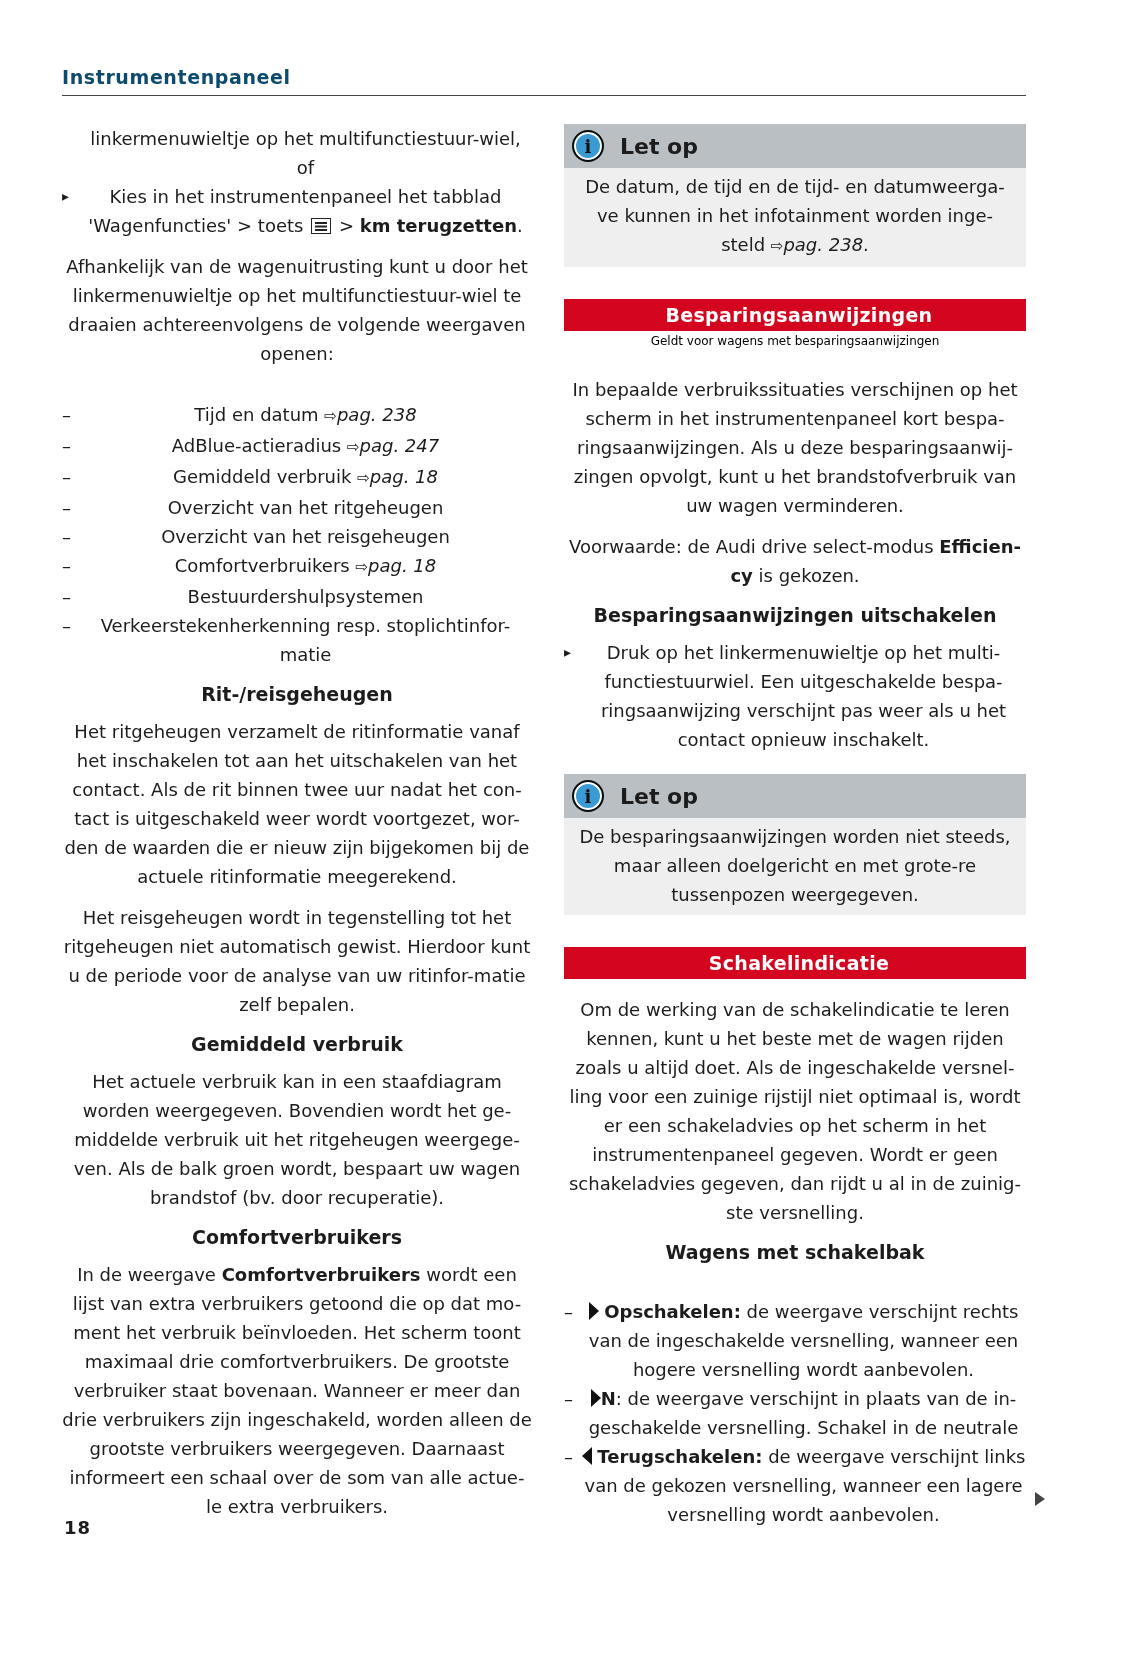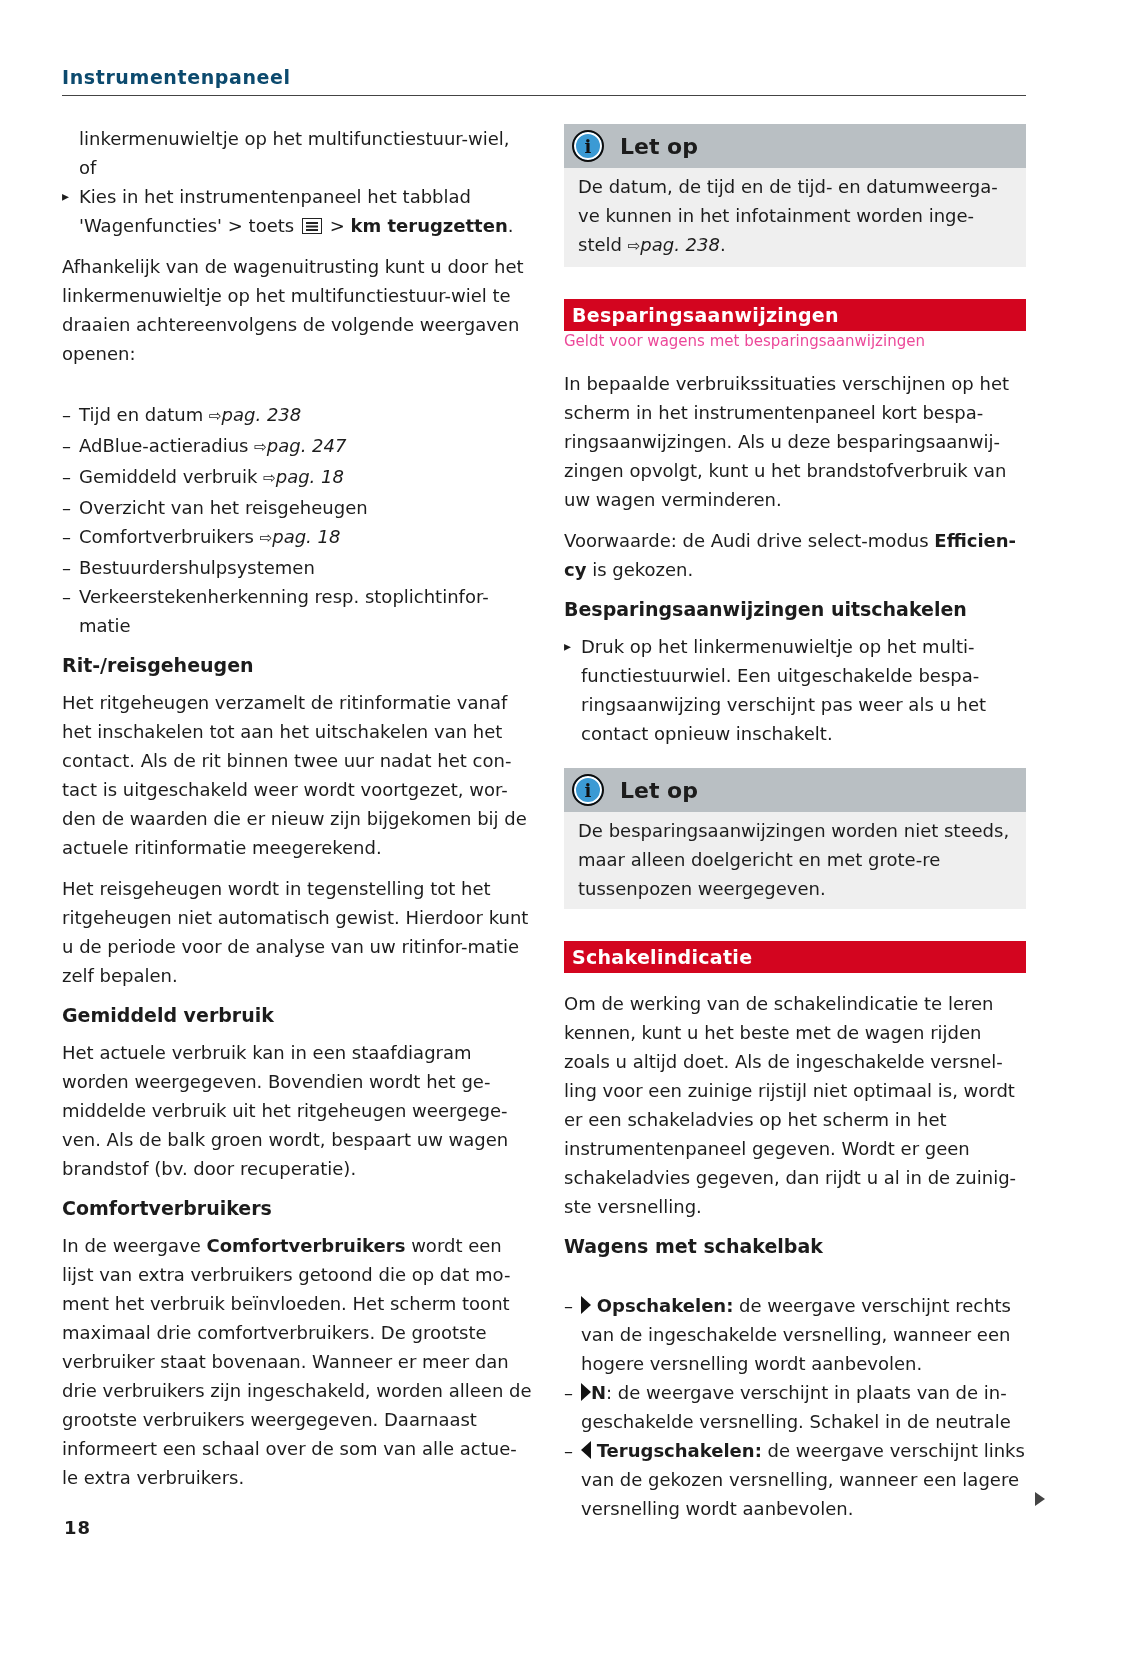--- a/index.html
+++ b/index.html
@@ -1,20 +1,20 @@
 <!DOCTYPE html>
 <html><head>
 <meta charset="utf-8">
 <style>
   * { box-sizing: border-box; margin: 0; padding: 0; }
   html, body { width: 1142px; height: 1654px; background: #ffffff; }
   body { position: relative; font-family: "DejaVu Sans", sans-serif; color: #1c1c1c; overflow: hidden; }
   .header-title { position: absolute; left: 62px; top: 66px; font-size: 19px; font-weight: bold; letter-spacing: 0.6px; color: #0c4a6e; }
   .header-rule { position: absolute; left: 62px; top: 95px; width: 964px; height: 1px; background: #444; }
-  .col { position: absolute; font-size: 18px; line-height: 29px; }
+  .col { position: absolute; font-size: 18px; line-height: 29px; text-align: center; }
   .col-left { left: 62px; top: 124px; width: 470px; }
   .col-right { left: 564px; top: 124px; width: 462px; }
   p { margin-bottom: 12px; }
   .indent { padding-left: 17px; }
   .step { position: relative; padding-left: 17px; }
   .step::before { content: "▸"; position: absolute; left: 0; top: 0; font-size: 14px; }
   .dash-list { list-style: none; margin-bottom: 10px; margin-top: 32px; }
   .dash-list li { position: relative; padding-left: 17px; }
   .dash-list li::before { content: "–"; position: absolute; left: 0; }
   .ref { font-style: italic; }
@@ -22,21 +22,21 @@
   h3 { font-size: 19px; font-weight: bold; margin: 12px 0 10px 0; line-height: 26px; }
   .menu-icon { display: inline-block; width: 20px; height: 16px; border: 1.5px solid #222; vertical-align: -2px; position: relative; margin: 0 2px; }
   .menu-icon::before { content: ""; position: absolute; left: 3px; right: 3px; top: 3px; height: 1.5px; background: #222; box-shadow: 0 3.5px 0 #222, 0 7px 0 #222; }
   .note { background: #efefef; margin-bottom: 32px; }
   .note-head { background: #b9bfc3; height: 44px; display: flex; align-items: center; padding-left: 8px; }
   .info-icon { width: 32px; height: 32px; border-radius: 50%; background: #3b9ad4; border: 2px solid #0c0c0c; display: flex; align-items: center; justify-content: center; margin-right: 16px; box-shadow: inset 0 0 0 2px #ffffff; }
   .info-icon span { font-family: "DejaVu Serif", serif; font-weight: bold; font-size: 18px; color: #111; }
   .note-title { font-weight: bold; font-size: 22px; }
   .note-body { padding: 4px 14px 6px 14px; }
   .red-bar { background: #d3051f; color: #fff; font-weight: bold; font-size: 19px; height: 32px; line-height: 32px; padding-left: 8px; letter-spacing: 0.3px; }
-  .sub-caption { font-size: 15px; line-height: 20px; color: #ec4899; margin-bottom: 18px; }
+  .sub-caption { font-size: 12px; line-height: 20px; color: #000000; margin-bottom: 24px; }
   .tri { display: inline-block; width: 0; height: 0; border-top: 9px solid transparent; border-bottom: 9px solid transparent; vertical-align: -2px; }
   .tri-r { border-left: 10px solid #111; }
   .tri-l { border-right: 10px solid #111; }
   .page-num { position: absolute; left: 64px; top: 1517px; font-size: 18px; font-weight: bold; letter-spacing: 1px; }
   .next-arrow { position: absolute; left: 1035px; top: 1492px; width: 0; height: 0; border-top: 7px solid transparent; border-bottom: 7px solid transparent; border-left: 10px solid #444; }
 </style>
 </head>
 <body>
 
 <div class="header-title">Instrumentenpaneel</div>
@@ -49,20 +49,21 @@
     <span class="menu-icon"></span>
     <span>&gt;</span>
     <b>km terugzetten</b><span>.</span>
   </p>
   <p style="margin-top:6px">Afhankelijk van de wagenuitrusting kunt u door het linkermenuwieltje op het multifunctiestuur-wiel te draaien achtereenvolgens de volgende weergaven openen:</p>
 
   <ul class="dash-list">
     <li><span>Tijd en datum</span> <span class="arrow">⇨</span><span class="ref">pag. 238</span></li>
     <li><span>AdBlue-actieradius</span> <span class="arrow">⇨</span><span class="ref">pag. 247</span></li>
     <li><span>Gemiddeld verbruik</span> <span class="arrow">⇨</span><span class="ref">pag. 18</span></li>
+    <li>Overzicht van het ritgeheugen</li>
     <li>Overzicht van het reisgeheugen</li>
     <li><span>Comfortverbruikers</span> <span class="arrow">⇨</span><span class="ref">pag. 18</span></li>
     <li>Bestuurdershulpsystemen</li>
     <li>Verkeerstekenherkenning resp. stoplichtinfor-matie</li>
   </ul>
 
   <h3>Rit-/reisgeheugen</h3>
   <p>Het ritgeheugen verzamelt de ritinformatie vanaf het inschakelen tot aan het uitschakelen van het contact. Als de rit binnen twee uur nadat het con-tact is uitgeschakeld weer wordt voortgezet, wor-den de waarden die er nieuw zijn bijgekomen bij de actuele ritinformatie meegerekend.</p>
   <p>Het reisgeheugen wordt in tegenstelling tot het ritgeheugen niet automatisch gewist. Hierdoor kunt u de periode voor de analyse van uw ritinfor-matie zelf bepalen.</p>
 

